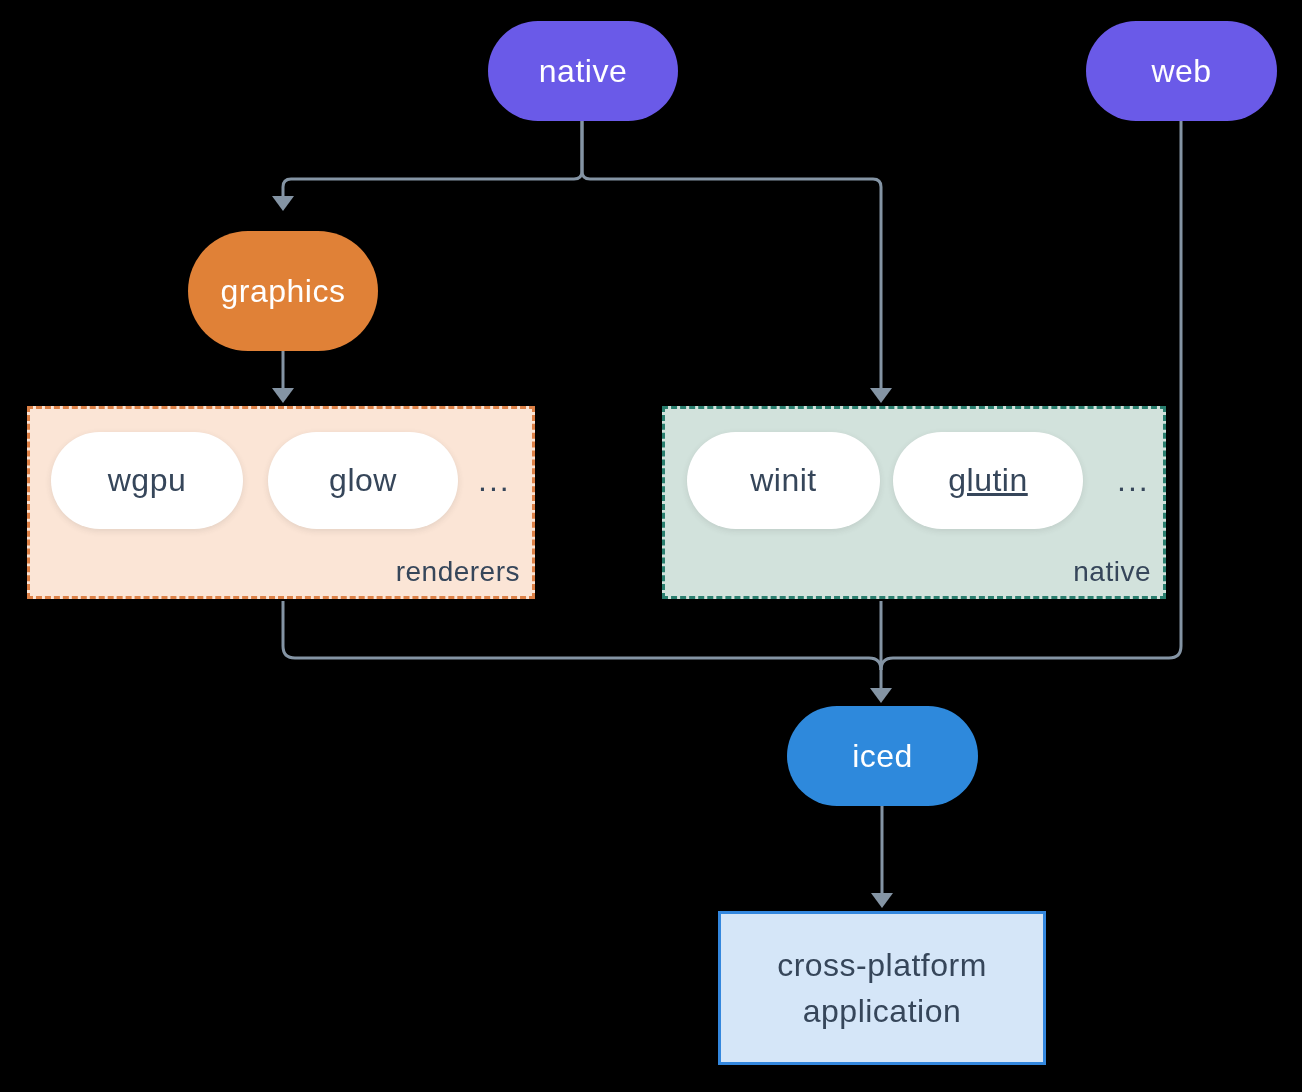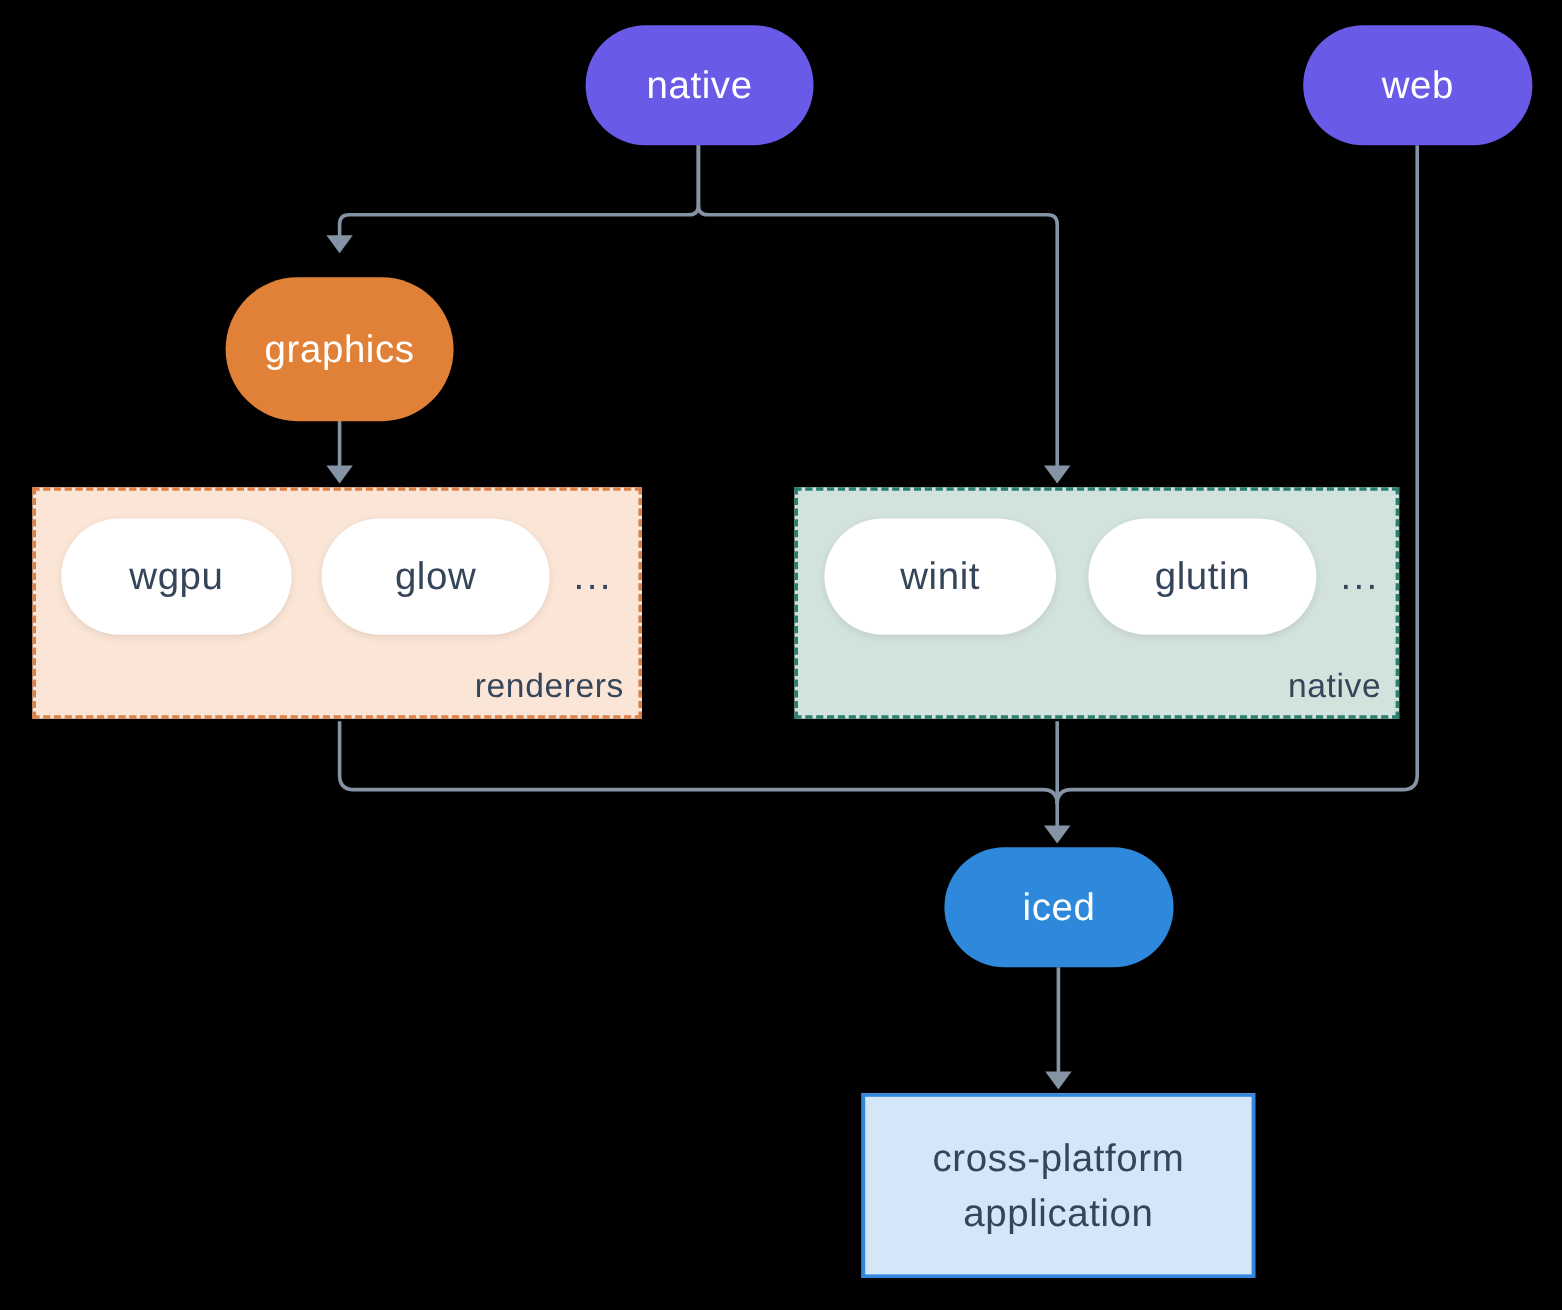--- a/index.html
+++ b/index.html
@@ -115,21 +115,21 @@
   
   .node-native   { left: 488px;  top: 21px;  width: 190px; height: 100px; }
   .node-web      { left: 1086px; top: 21px;  width: 191px; height: 100px; }
   .node-graphics { left: 188px;  top: 231px; width: 190px; height: 120px; justify-content: center; }
   .node-iced     { left: 787px;  top: 706px; width: 191px; height: 100px; }
   
   .pill-wgpu   { left: 21px;  width: 192px; }
   .pill-glow   { left: 238px; width: 190px; }
   .dots-renderers { left: 448px; }
   .pill-winit  { left: 22px;  width: 193px; }
-  .pill-glutin { left: 242px; width: 190px; }
+  .pill-glutin { left: 228px; width: 190px; text-decoration: underline; }
   .dots-shells { left: 452px; }
 </style>
 </head>
 <body>
 
 <div class="canvas">
 
   <svg class="connectors" viewBox="0 0 1302 1092" xmlns="http://www.w3.org/2000/svg">
     <path class="edge" d="M 582 121 V 171 Q 582 179 574 179 H 291 Q 283 179 283 187 V 198"></path>
     <path class="edge" d="M 582 121 V 171 Q 582 179 590 179 H 873 Q 881 179 881 187 V 389"></path>

